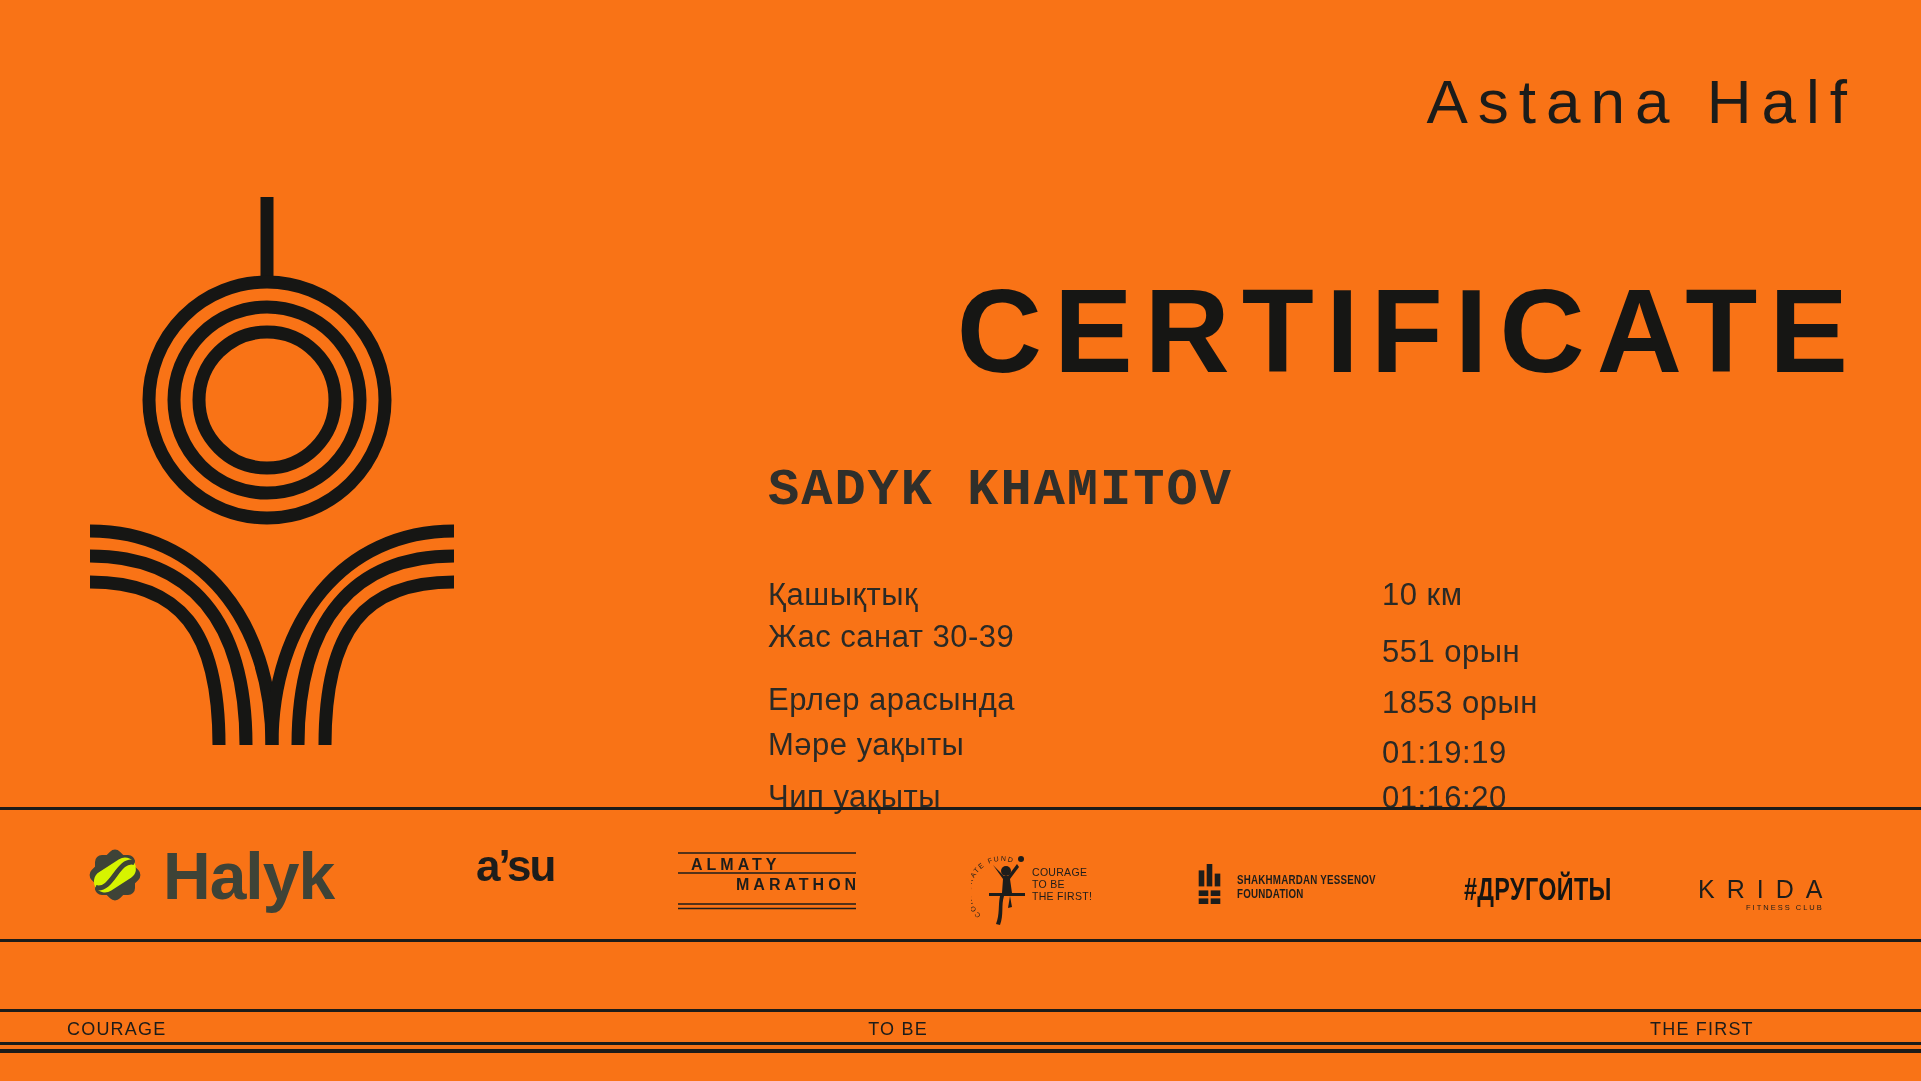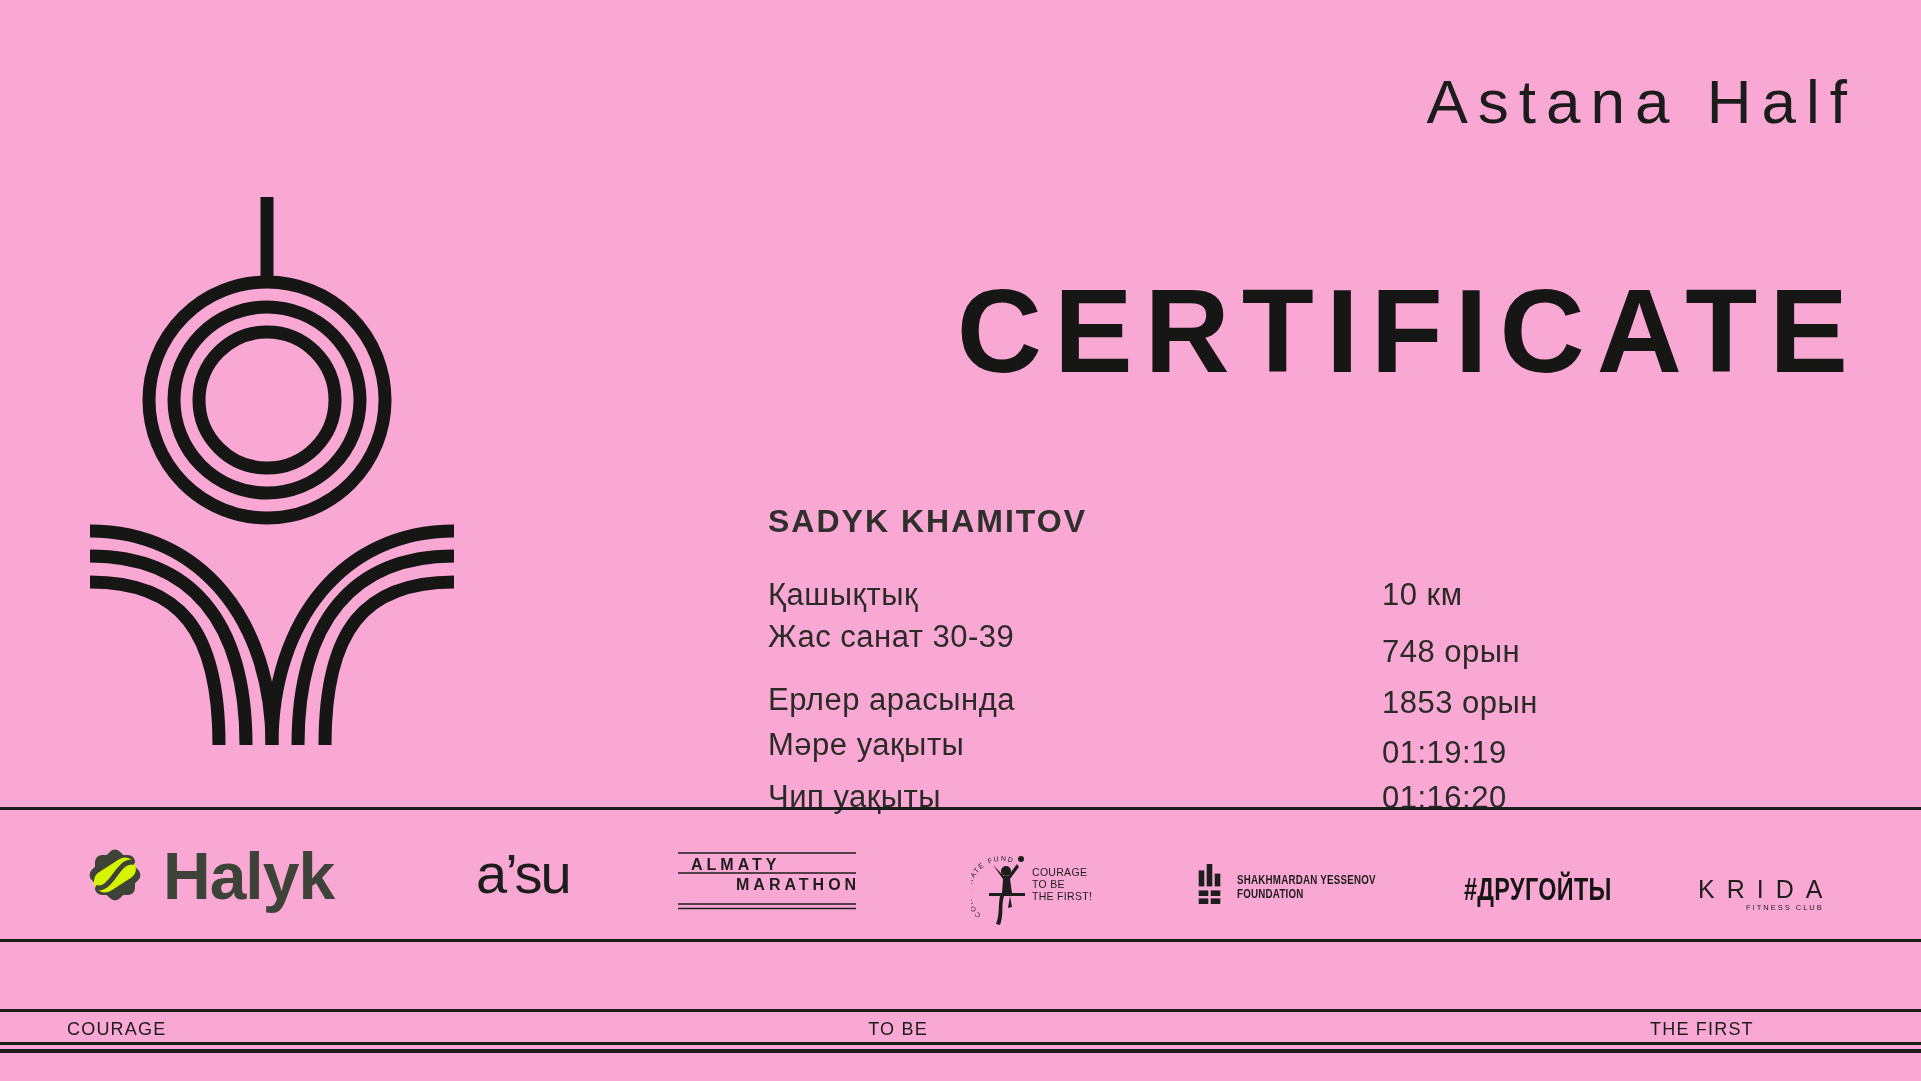--- a/index.html
+++ b/index.html
@@ -1,44 +1,44 @@
 <!DOCTYPE html>
 <html><head>
 <meta charset="utf-8">
 <style>
   * { margin:0; padding:0; box-sizing:border-box; }
   html,body { width:1921px; height:1081px; overflow:hidden; }
   body { font-family:"Liberation Sans", sans-serif; }
-  .cert { position:absolute; left:0; top:0; width:1921px; height:1081px; background:#f9a8d4; }
+  .cert { position:absolute; left:0; top:0; width:1921px; height:1081px; background:#f97316; }
 
   .event-title { position:absolute; right:64px; top:62px; text-align:right;
     font-size:62px; line-height:80px; letter-spacing:10px; color:#1c1c1a; font-weight:400; white-space:nowrap; }
   .heading { position:absolute; right:61px; top:272px; font-size:118px; letter-spacing:12px;
     line-height:1; color:#161614; font-weight:700; white-space:nowrap; }
 
-  .runner-name { position:absolute; left:768px; top:503px; font-size:32px; font-weight:bold;
-    letter-spacing:2px; color:#2f2f2b; white-space:nowrap; }
+  .runner-name { position:absolute; left:768px; top:461px; font-size:52px; font-weight:bold;
+    letter-spacing:2px; color:#2f2f2b; white-space:nowrap;font-family:Liberation Mono, monospace; }
 
   .row { position:absolute; left:768px; width:840px; font-size:31px; color:#2a2a26;
     letter-spacing:.5px; line-height:1; white-space:nowrap; }
   .row .val { position:absolute; left:614px; top:0; }
   .r1{top:579px} .r2{top:621px} .r3{top:684px} .r4{top:729px} .r5{top:781px}
   .r2 .val{top:15px} .r3 .val{top:3px} .r4 .val{top:8px} .r5 .val{top:1px}
 
   .hline { position:absolute; left:0; width:1921px; background:#1c1c1a; }
   .hl1{top:807px;height:3px} .hl2{top:939px;height:3px}
   .hl3{top:1009px;height:3px} .hl4{top:1042px;height:3px} .hl5{top:1049px;height:4px}
 
   .baiterek { position:absolute; left:85px; top:190px; }
 
   
   .halyk-icon { position:absolute; left:83px; top:843px; }
   .halyk-text { position:absolute; left:163px; top:838px; font-size:66px; font-weight:bold;
     color:#3e4337; letter-spacing:-1px; }
-  .asu-text { position:absolute; left:476px; top:841px; font-size:56px; font-weight:normal;
+  .asu-text { position:absolute; left:476px; top:841px; font-size:44px; font-weight:bold;
     color:#1d1d1b; letter-spacing:-2px; }
   .almaty-svg { position:absolute; left:678px; top:852px; }
   .fund-svg { position:absolute; left:971px; top:845px; }
   .fund-caption { position:absolute; left:1032px; top:866px; font-size:10.5px; line-height:12px;
     letter-spacing:.3px; color:#1d1d1b; font-weight:500; }
   .yess-icon { position:absolute; left:1196px; top:864px; }
   .yess-text { position:absolute; left:1237px; top:874px; font-size:12.5px; font-weight:bold;
     line-height:13.5px; color:#1d1d1b; letter-spacing:.3px; transform:scaleX(.78);
     transform-origin:left top; white-space:nowrap; }
   .drugoity-text { position:absolute; left:1464px; top:871px; font-size:32px; font-weight:800;
@@ -78,21 +78,21 @@
   <div class="heading">CERTIFICATE</div>
 
   <div class="runner-name">SADYK KHAMITOV</div>
 
   <div class="row r1">
     <span>Қашықтық</span>
     <span class="val">10 км</span>
   </div>
   <div class="row r2">
     <span>Жас санат 30-39</span>
-    <span class="val">748 орын</span>
+    <span class="val">551 орын</span>
   </div>
   <div class="row r3">
     <span>Ерлер арасында</span>
     <span class="val">1853 орын</span>
   </div>
   <div class="row r4">
     <span>Мәре уақыты</span>
     <span class="val">01:19:19</span>
   </div>
   <div class="row r5">

